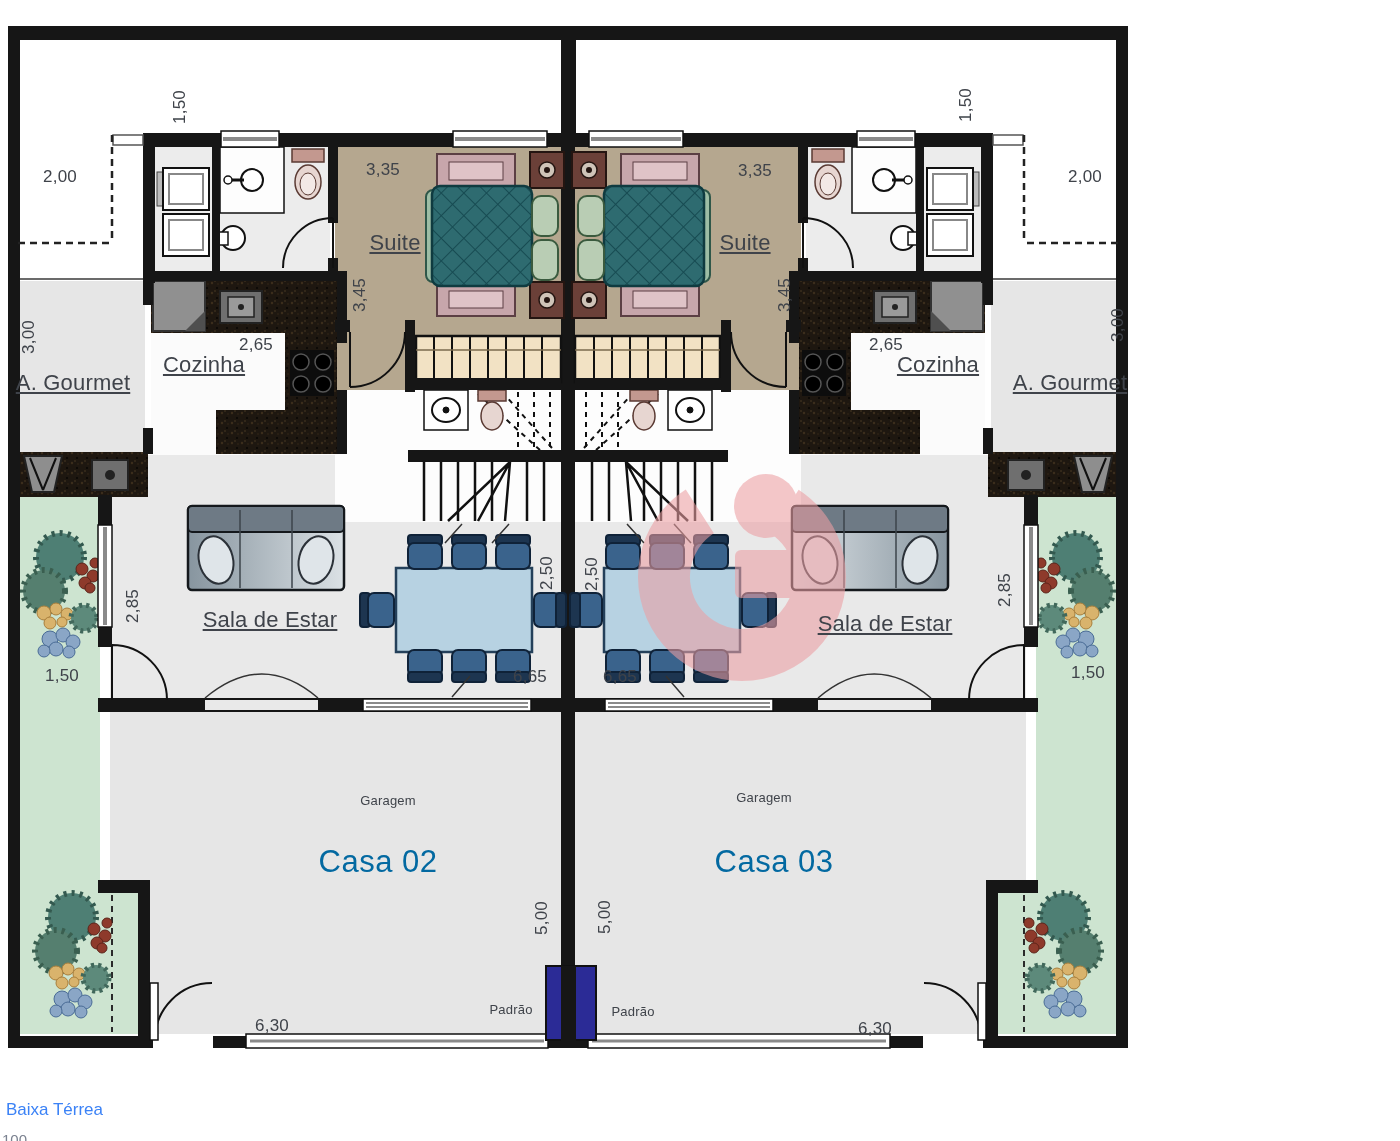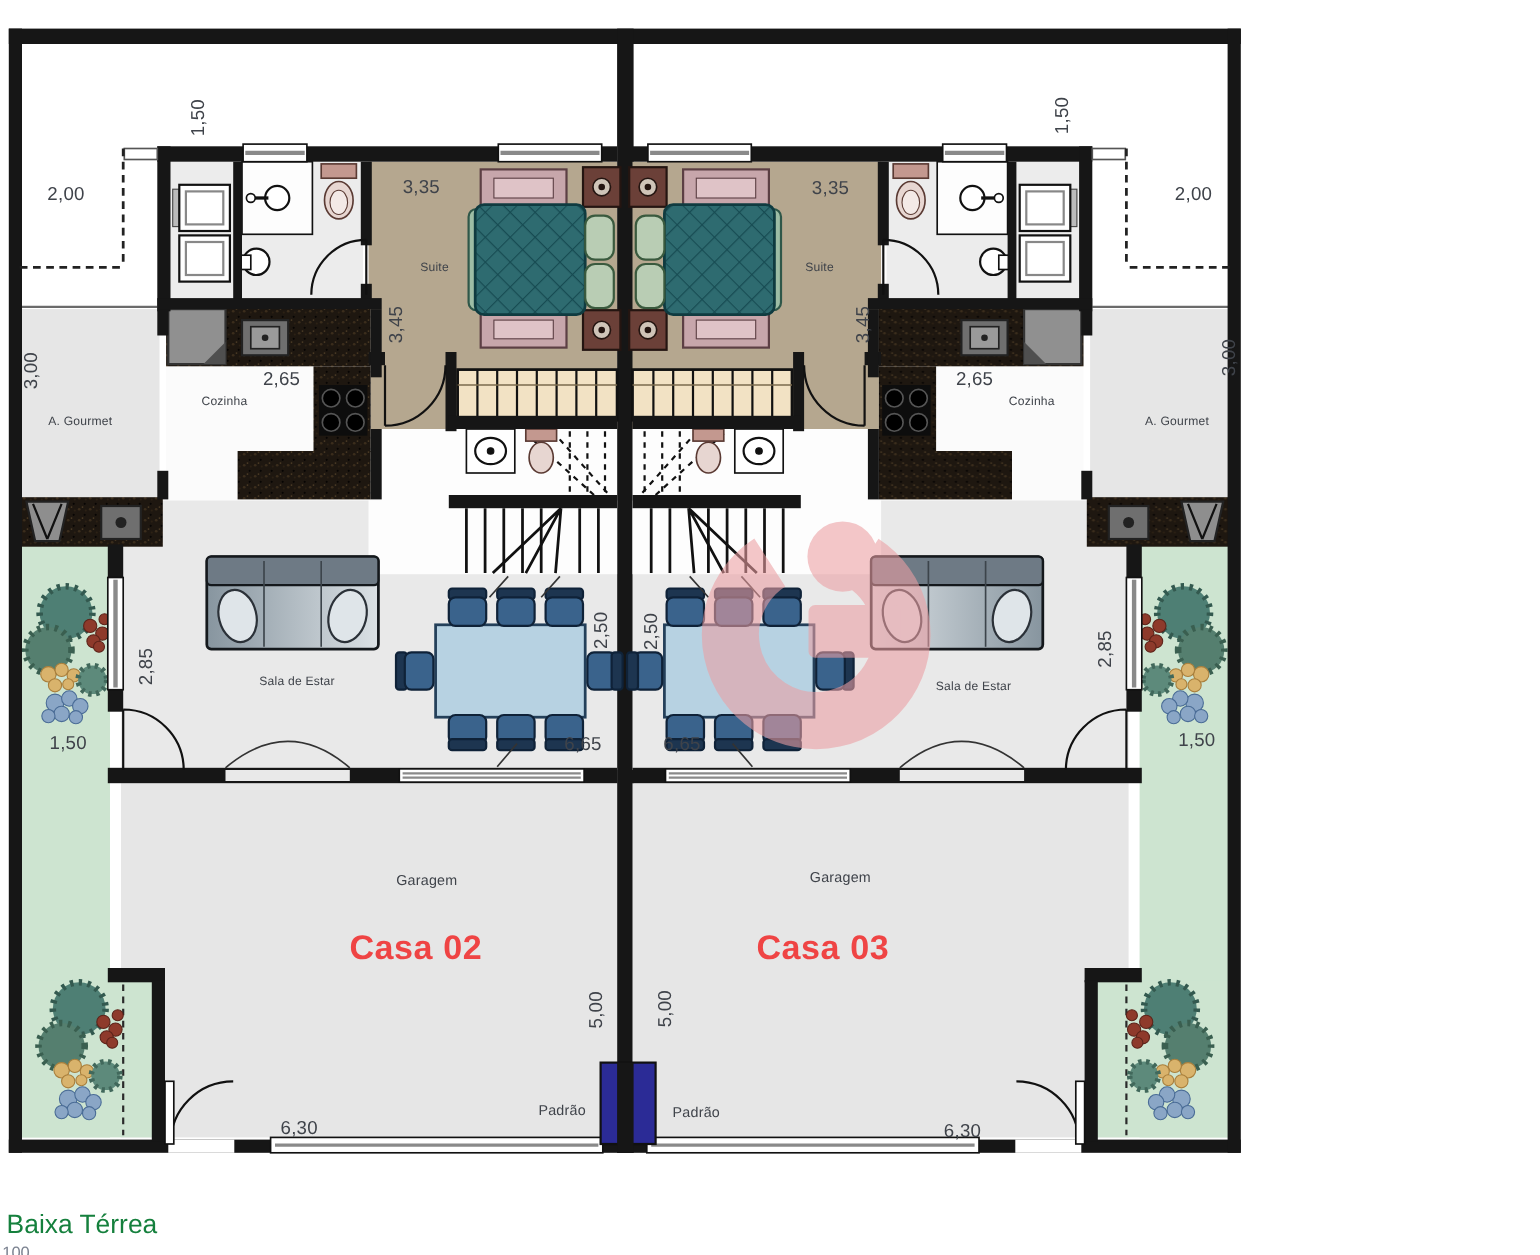--- a/index.html
+++ b/index.html
@@ -9,25 +9,25 @@
     font-family:"Liberation Sans", sans-serif;
   }
   .page { position:absolute; inset:0; }
   svg.plan { position:absolute; left:0; top:0; }
   .lbl {
     position:absolute; transform:translate(-50%,-50%);
     font-size:17px; color:#3f434a; white-space:nowrap; letter-spacing:.2px;
     user-select:none;
   }
   .lbl.v { transform:translate(-50%,-50%) rotate(-90deg); }
-  .lbl.big { font-size:31px; font-weight:bold; color:#ef4444; letter-spacing:.5px;text-align:center; }
-  .lbl.room { font-size:11px; }
+  .lbl.big { font-size:31px; font-weight:normal; color:#0369a1; letter-spacing:.5px;text-align:center; }
+  .lbl.room { font-size:22px;text-decoration:underline; }
   .lbl.garlbl { font-size:13px; }
   .footer-title {
-    position:absolute; left:6px; top:1100px; font-size:24px; color:#15803d;
+    position:absolute; left:6px; top:1100px; font-size:17px; color:#3b82f6;
   }
   .footer-scale {
     position:absolute; left:2px; top:1131px; font-size:15px; color:#7b8290;
   }
 </style>
 </head>
 <body>
 
 <div class="page">
 
@@ -319,21 +319,21 @@
 <span class="lbl room" style="left:938px;top:365px">Cozinha</span>
 <span class="lbl" style="left:755px;top:171px">3,35</span>
 <span class="lbl room" style="left:745px;top:243px">Suite</span>
 <span class="lbl v" style="left:785px;top:295px">3,45</span>
 <span class="lbl v" style="left:1005px;top:590px">2,85</span>
 <span class="lbl room" style="left:885px;top:624px">Sala de Estar</span>
 <span class="lbl" style="left:1088px;top:673px">1,50</span>
 <span class="lbl v" style="left:592px;top:574px">2,50</span>
 <span class="lbl" style="left:620px;top:677px">6,65</span>
 <span class="lbl garlbl" style="left:764px;top:797px">Garagem</span>
-<span class="lbl big" style="left:748px;top:862px">Casa 03</span>
+<span class="lbl big" style="left:774px;top:862px">Casa 03</span>
 <span class="lbl v" style="left:605px;top:917px">5,00</span>
 <span class="lbl garlbl" style="left:633px;top:1011px">Padrão</span>
 <span class="lbl" style="left:875px;top:1029px">6,30</span>
 
 <div class="footer-title">Baixa Térrea</div>
 <div class="footer-scale">100</div>
 
 </div>
 
 </body></html>

